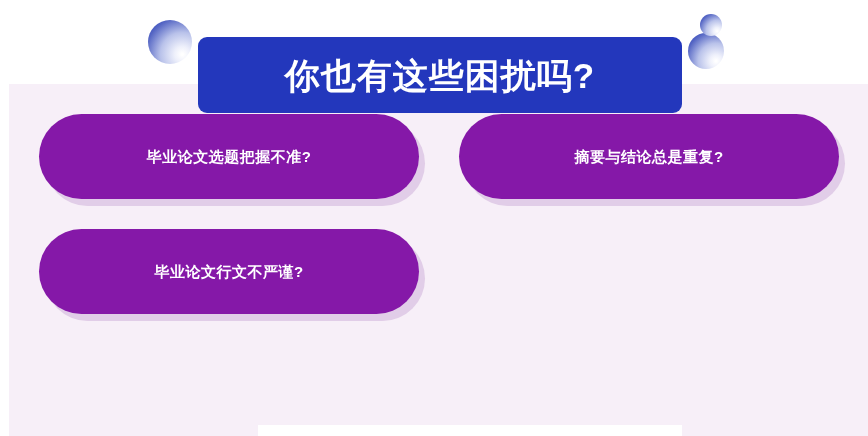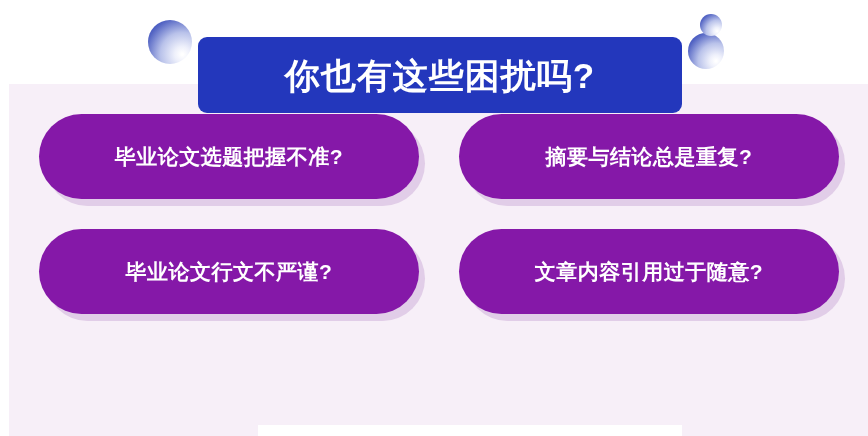--- a/index.html
+++ b/index.html
@@ -106,21 +106,21 @@
     border-radius: 44px;
     background: #8518a8;
     box-shadow: 6px 7px 0 0 rgba(190, 150, 205, 0.38);
     display: flex;
     align-items: center;
     justify-content: center;
     box-sizing: border-box;
   }
   .pill-label {
     color: #ffffff;
-    font-size: 21px;
+    font-size: 15px;
     font-weight: bold;
     letter-spacing: 0.5px;
     line-height: 1;
     white-space: nowrap;
   }
 </style>
 </head>
 <body>
 
 <div class="stage">
@@ -138,20 +138,17 @@
   <div class="pill-grid">
     <div class="pill">
       <span class="pill-label">毕业论文选题把握不准?</span>
     </div>
     <div class="pill">
       <span class="pill-label">摘要与结论总是重复?</span>
     </div>
     <div class="pill">
       <span class="pill-label">毕业论文行文不严谨?</span>
     </div>
-    <div class="pill">
-      <span class="pill-label">文章内容引用过于随意?</span>
-    </div>
   </div>
 
   <div class="bottom-notch"></div>
 
 </div>
 
 </body></html>

